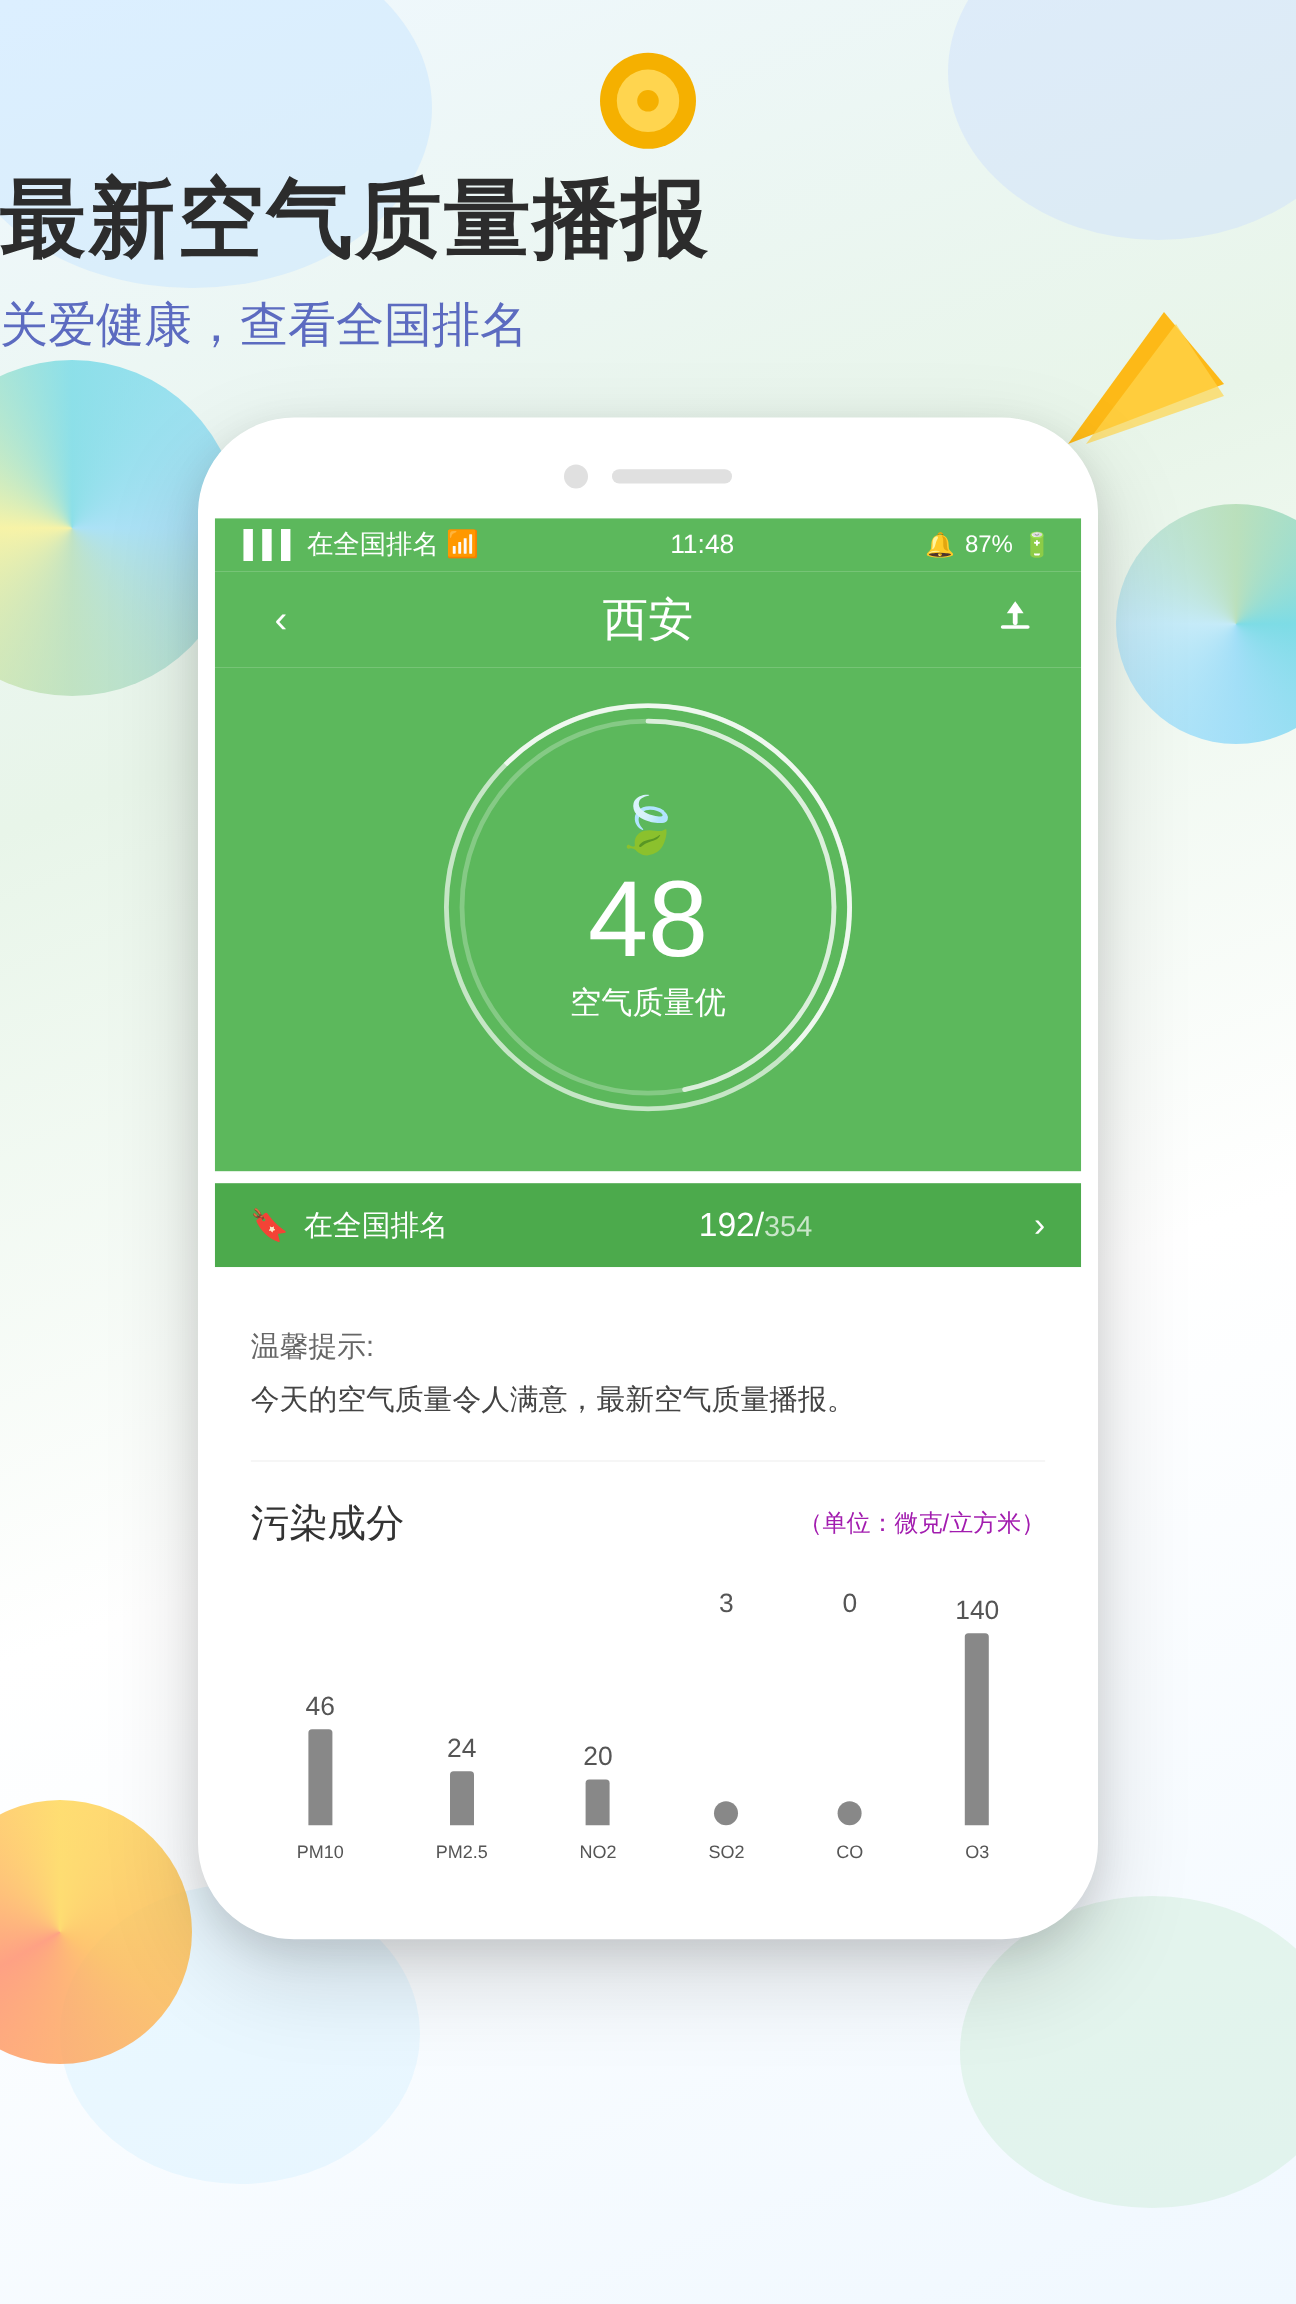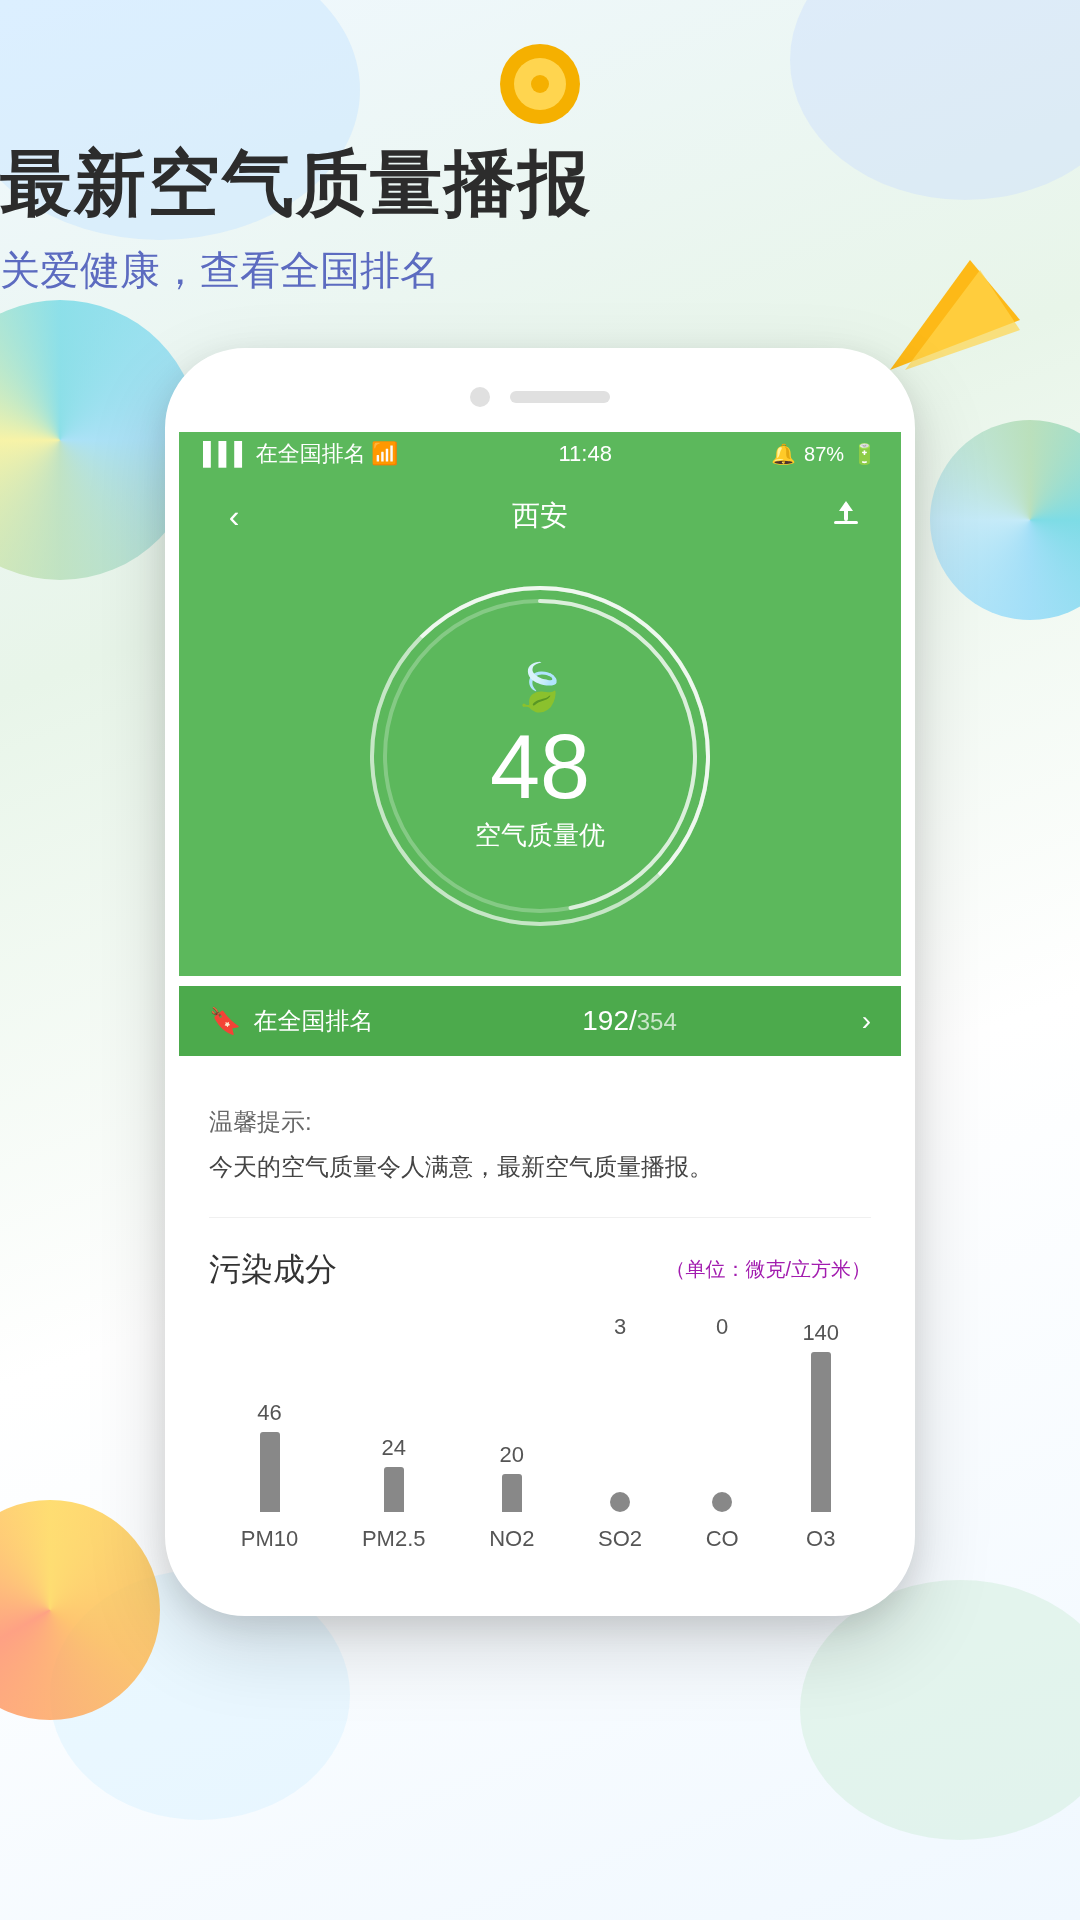--- a/index.html
+++ b/index.html
@@ -203,21 +203,21 @@
     
     .app-header {
       background: #5cb85c;
       height: 80px;
       display: flex;
       align-items: center;
       justify-content: space-between;
       padding: 0 30px;
     }
     .app-header-title {
-      font-size: 28px;
+      font-size: 38px;
       color: white;
       font-weight: 500;
     }
     .back-btn {
       width: 50px;
       height: 50px;
       display: flex;
       align-items: center;
       justify-content: center;
       color: white;
@@ -389,21 +389,21 @@
       border-radius: 3px 3px 0 0;
       position: relative;
     }
     .bar-dot {
       width: 20px;
       height: 20px;
       border-radius: 50%;
       background: #888;
     }
     .bar-label {
-      font-size: 22px;
+      font-size: 15px;
       color: #555;
       margin-top: 8px;
     }
 
     
     .aqi-svg {
       position: absolute;
       top: 0;
       left: 0;
     }

